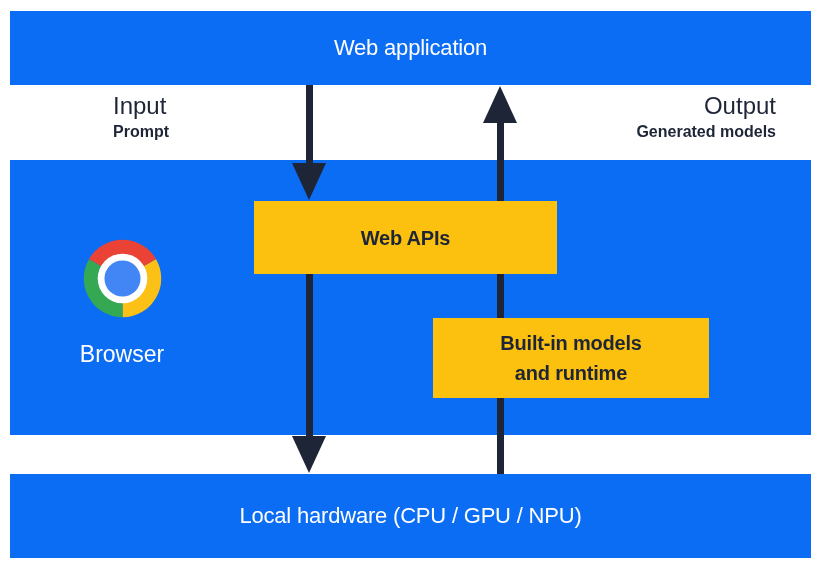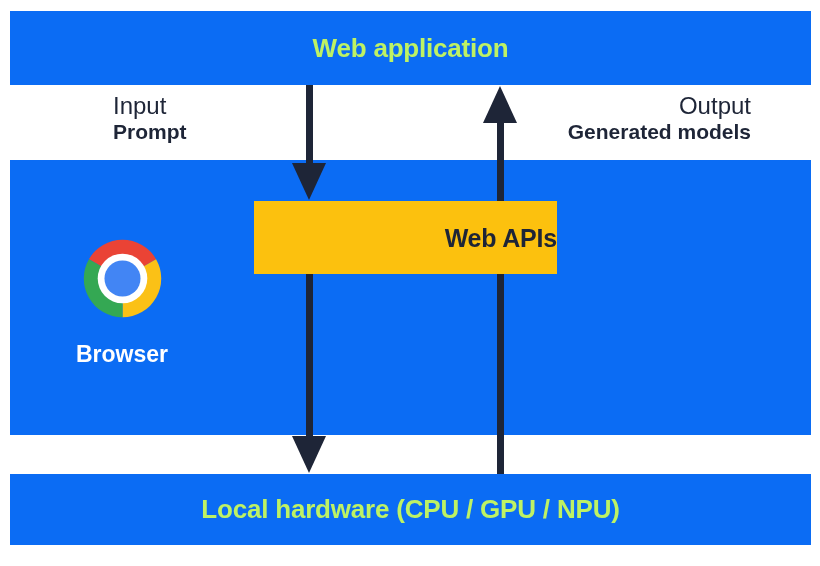--- a/index.html
+++ b/index.html
@@ -19,51 +19,51 @@
     position: absolute;
     left: 10px;
     width: 801px;
     background: #0b6cf4;
     display: flex;
     align-items: center;
     justify-content: center;
     z-index: 1;
   }
   .bar-top    { top: 11px;  height: 74px; }
-  .bar-bottom { top: 474px; height: 71px; }
+  .bar-bottom { top: 474px; height: 84px; }
   .bar-label {
-    color: #bef264;
-    font-size: 26px;
-    font-weight: 700;
+    color: #ffffff;
+    font-size: 22px;
+    font-weight: 400;
     letter-spacing: -0.2px;
   }
   .browser-panel {
     position: absolute;
     left: 10px;
     top: 160px;
     width: 801px;
     height: 275px;
     background: #0b6cf4;
     z-index: 1;
   }
   .io-block {
     position: absolute;
     top: 94px;
     z-index: 2;
     color: #1e2537;
   }
   .io-left  { left: 113px; text-align: left; }
-  .io-right { right: 69px; text-align: right; }
+  .io-right { right: 44px; text-align: right; }
   .io-title {
     font-size: 24px;
     font-weight: 400;
     line-height: 24px;
   }
   .io-value {
-    font-size: 21px;
+    font-size: 16px;
     font-weight: 700;
     line-height: 27px;
   }
   .arrow-line {
     position: absolute;
     width: 7px;
     background: #1e2537;
     z-index: 2;
   }
   .arrow-head {
@@ -80,25 +80,25 @@
   .head-a { left: 292px; top: 163px; }
   .line-b { left: 306px; top: 274px; height: 163px; }
   .head-b { left: 292px; top: 436px; }
   .line-c { left: 497px; top: 122px; height: 352px; }
   .head-c { left: 483px; top: 86px;  }
   .panel {
     position: absolute;
     background: #fcc10e;
     display: flex;
     flex-direction: column;
-    align-items: flex-end;
+    align-items: center;
     justify-content: center;
     z-index: 3;
     color: #1e2537;
-    font-size: 25px;
+    font-size: 20px;
     font-weight: 700;
     letter-spacing: -0.2px;
     line-height: 30px;
     text-align: center;
   }
   .panel-webapis { left: 254px; top: 201px; width: 303px; height: 73px; }
   .panel-builtin { left: 433px; top: 318px; width: 276px; height: 80px; }
   .chrome-logo {
     position: absolute;
     left: 76px;
@@ -108,21 +108,21 @@
     z-index: 2;
   }
   .browser-label {
     position: absolute;
     left: 37px;
     top: 341px;
     width: 170px;
     text-align: center;
     color: #ffffff;
     font-size: 23px;
-    font-weight: 700;
+    font-weight: 400;
     z-index: 2;
   }
 </style>
 </head>
 <body>
 
 <div class="stage">
 
   <div class="bar bar-top">
     <span class="bar-label">Web application</span>
@@ -151,18 +151,22 @@
     <path fill="#fbc116" d="M24 24 L41.32 14 A20 20 0 0 1 24 44 Z"></path>
     <path fill="#34a853" d="M24 24 L24 44 A20 20 0 0 1 6.68 14 Z"></path>
     <circle cx="24" cy="24" r="12.8" fill="#ffffff"></circle>
     <circle cx="24" cy="24" r="9.3" fill="#4285f4"></circle>
   </svg>
   <div class="browser-label">Browser</div>
 
   <div class="panel panel-webapis">
     <span>Web APIs</span>
   </div>
+  <div class="panel panel-builtin">
+    <span>Built-in models</span>
+    <span>and runtime</span>
+  </div>
 
   <div class="bar bar-bottom">
     <span class="bar-label">Local hardware (CPU / GPU / NPU)</span>
   </div>
 
 </div>
 
 </body></html>

